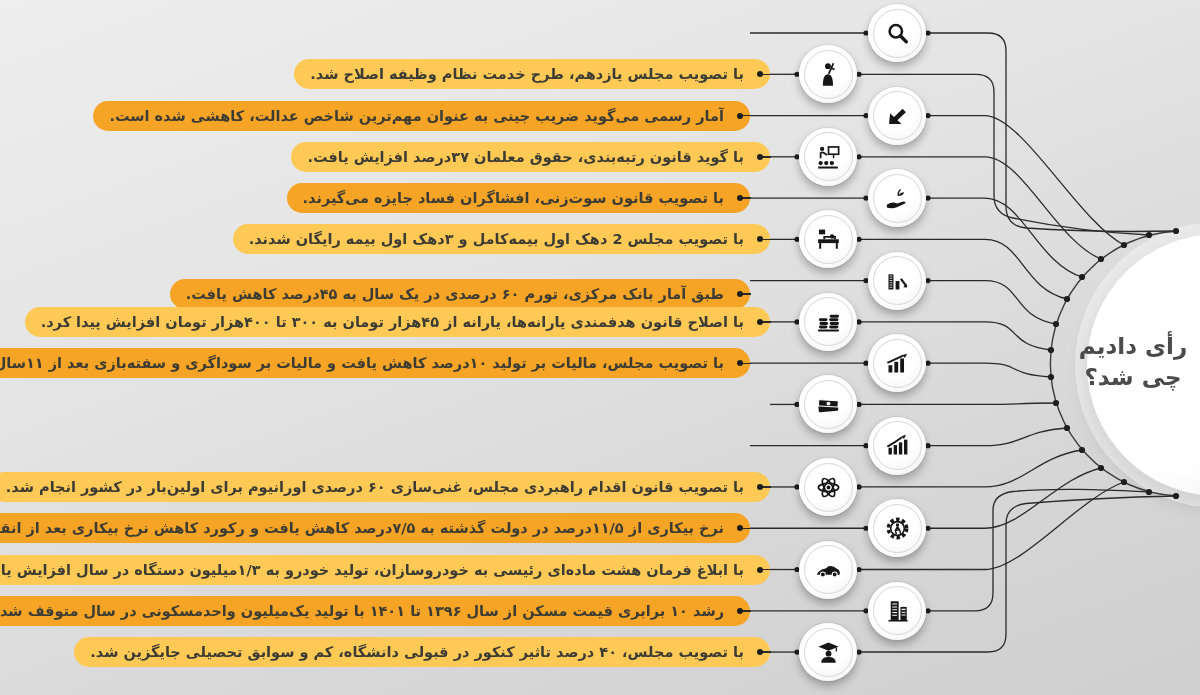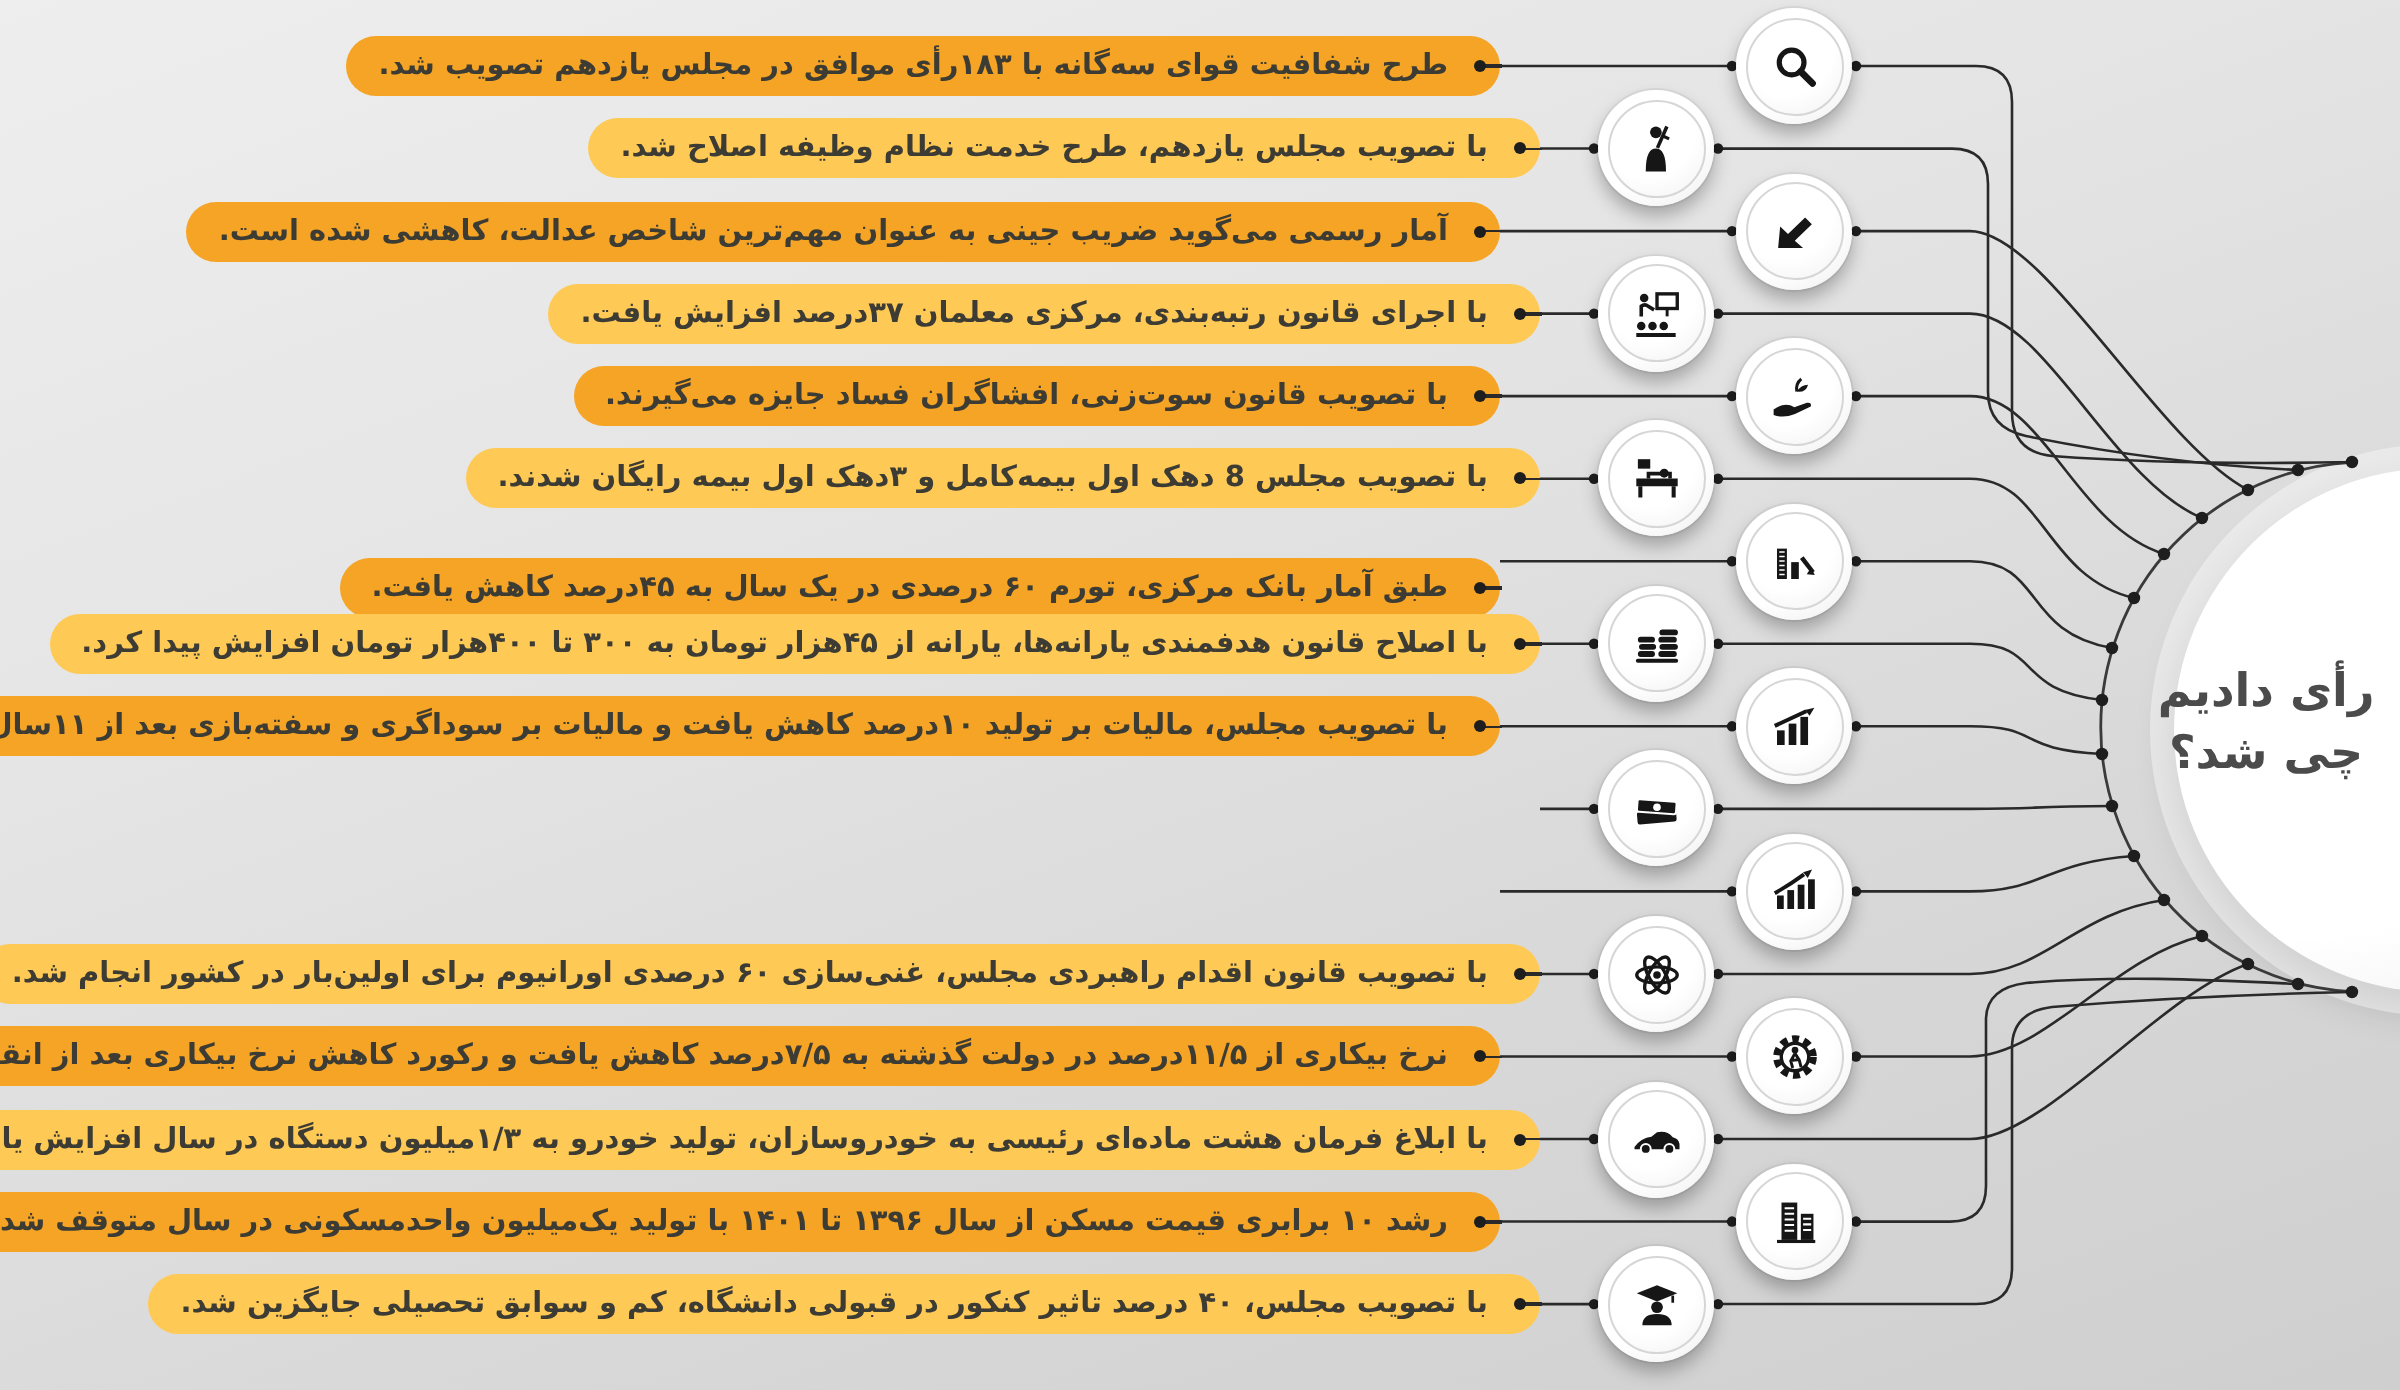--- a/index.html
+++ b/index.html
@@ -139,26 +139,25 @@
       <circle cx="866" cy="610.7800000000001" r="2.6" fill="#1e1e1e"></circle>
       <circle cx="928" cy="610.7800000000001" r="2.6" fill="#1e1e1e"></circle>
       <circle cx="1149" cy="492" r="3.1" fill="#1e1e1e"></circle>
       <line x1="770" y1="652.0500000000001" x2="799" y2="652.0500000000001" stroke="#2A2A2A" stroke-width="1.3"></line>
       <path d="M859 652 H988 Q1006 652 1006 634 V524 Q1006 506 1026 503.5 C1075 499.5 1130 497 1176 496" fill="none" stroke="#2A2A2A" stroke-width="1.3"></path>
       <circle cx="797" cy="652.0500000000001" r="2.6" fill="#1e1e1e"></circle>
       <circle cx="859" cy="652.0500000000001" r="2.6" fill="#1e1e1e"></circle>
       <circle cx="1176" cy="496" r="3.1" fill="#1e1e1e"></circle>
     </svg>
 
-  <div class="pill dark" style="top:18px;right:450px"><span>طرح شفافیت قوای سه‌گانه با ۱۸۳رأی موافق در مجلس یازدهم تصویب شد.</span><span class="pdot"></span></div>
   <div class="pill light" style="top:59.3px;right:430px"><span>با تصویب مجلس یازدهم، طرح خدمت نظام وظیفه اصلاح شد.</span><span class="pdot"></span></div>
   <div class="pill dark" style="top:100.5px;right:450px"><span>آمار رسمی می‌گوید ضریب جینی به عنوان مهم‌ترین شاخص عدالت، کاهشی شده است.</span><span class="pdot"></span></div>
-  <div class="pill light" style="top:141.8px;right:430px"><span>با اجرای قانون رتبه‌بندی، مرکزی معلمان ۳۷درصد افزایش یافت.</span><span class="pdot"></span></div>
+  <div class="pill light" style="top:141.8px;right:430px"><span>با گوید قانون رتبه‌بندی، حقوق معلمان ۳۷درصد افزایش یافت.</span><span class="pdot"></span></div>
   <div class="pill dark" style="top:183.1px;right:450px"><span>با تصویب قانون سوت‌زنی، افشاگران فساد جایزه می‌گیرند.</span><span class="pdot"></span></div>
-  <div class="pill light" style="top:224.4px;right:430px"><span>با تصویب مجلس 8 دهک اول بیمه‌کامل و ۳دهک اول بیمه رایگان شدند.</span><span class="pdot"></span></div>
+  <div class="pill light" style="top:224.4px;right:430px"><span>با تصویب مجلس 2 دهک اول بیمه‌کامل و ۳دهک اول بیمه رایگان شدند.</span><span class="pdot"></span></div>
   <div class="pill dark" style="top:279px;right:450px"><span>طبق آمار بانک مرکزی، تورم ۶۰ درصدی در یک سال به ۴۵درصد کاهش یافت.</span><span class="pdot"></span></div>
   <div class="pill light" style="top:306.9px;right:430px"><span>با اصلاح قانون هدفمندی یارانه‌ها، یارانه از ۴۵هزار تومان به ۳۰۰ تا ۴۰۰هزار تومان افزایش پیدا کرد.</span><span class="pdot"></span></div>
   <div class="pill dark" style="top:348.2px;right:450px"><span>با تصویب مجلس، مالیات بر تولید ۱۰درصد کاهش یافت و مالیات بر سوداگری و سفته‌بازی بعد از ۱۱سال اجرا شد.</span><span class="pdot"></span></div>
   <div class="pill light" style="top:472px;right:430px"><span>با تصویب قانون اقدام راهبردی مجلس، غنی‌سازی ۶۰ درصدی اورانیوم برای اولین‌بار در کشور انجام شد.</span><span class="pdot"></span></div>
   <div class="pill dark" style="top:513.2px;right:450px"><span>نرخ بیکاری از ۱۱/۵درصد در دولت گذشته به ۷/۵درصد کاهش یافت و رکورد کاهش نرخ بیکاری بعد از انقلاب شکسته شد.</span><span class="pdot"></span></div>
   <div class="pill light" style="top:554.5px;right:430px"><span>با ابلاغ فرمان هشت ماده‌ای رئیسی به خودروسازان، تولید خودرو به ۱/۳میلیون دستگاه در سال افزایش یافت.</span><span class="pdot"></span></div>
   <div class="pill dark" style="top:595.8px;right:450px"><span>رشد ۱۰ برابری قیمت مسکن از سال ۱۳۹۶ تا ۱۴۰۱ با تولید یک‌میلیون واحدمسکونی در سال متوقف شد.</span><span class="pdot"></span></div>
   <div class="pill light" style="top:637px;right:430px"><span>با تصویب مجلس، ۴۰ درصد تاثیر کنکور در قبولی دانشگاه، کم و سوابق تحصیلی جایگزین شد.</span><span class="pdot"></span></div>
 
   <div class="ic" style="left:868px;top:4px">

